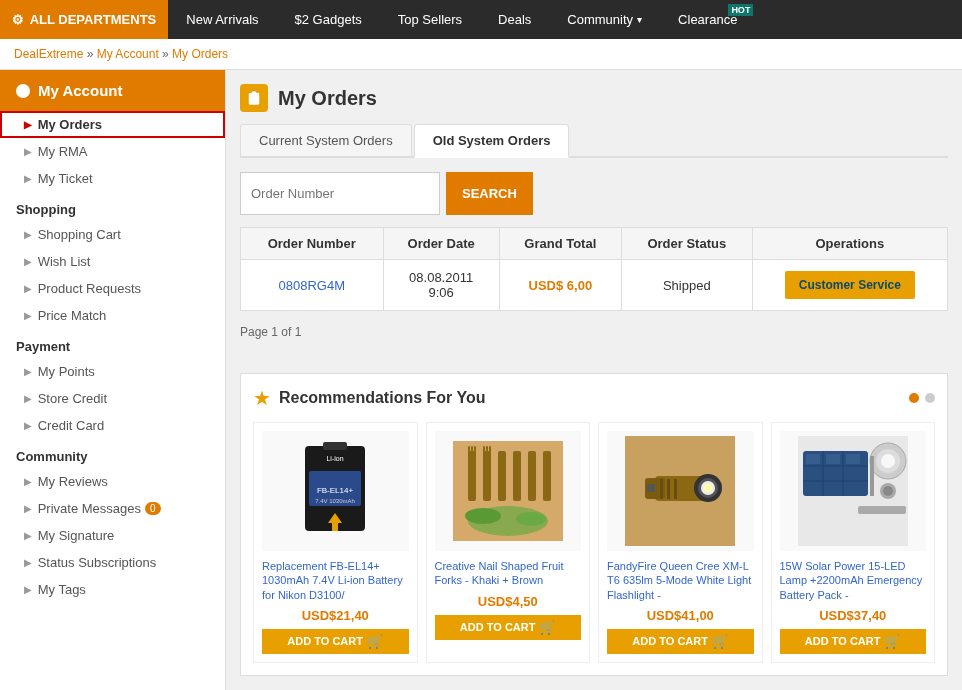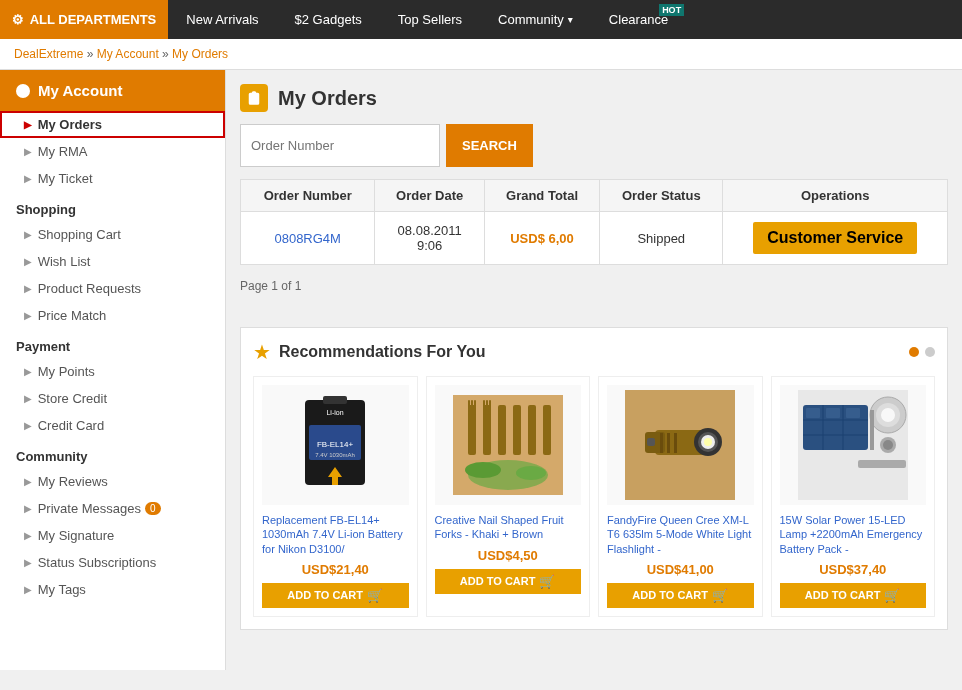--- a/index.html
+++ b/index.html
@@ -47,21 +47,21 @@
     .search-row { display: flex; gap: 6px; margin-bottom: 12px; }
     .search-input { border: 1px solid #ccc; padding: 6px 10px; font-size: 13px; width: 200px; color: #999; }
     .search-btn { background: #e07b00; color: #fff; font-weight: bold; border: none; padding: 14px 16px; cursor: pointer; font-size: 13px; }
 
     
     .orders-table { width: 100%; border-collapse: collapse; background: #fff; margin-bottom: 8px; }
     .orders-table th { background: #f5f5f5; border: 1px solid #ddd; padding: 8px 12px; font-size: 13px; text-align: center; }
     .orders-table td { border: 1px solid #ddd; padding: 10px 12px; font-size: 13px; text-align: center; }
     .orders-table td.order-num a { color: #3366cc; text-decoration: none; }
     .orders-table td.amount { color: #e07b00; font-weight: bold; }
-    .customer-service-btn { background: #e8a000; color: #000000; border: none; padding: 7px 14px; cursor: pointer; font-size: 16px; font-weight: bold; border-radius: 2px; }
+    .customer-service-btn { background: #e8a000; color: #0c4a6e; border: none; padding: 7px 14px; cursor: pointer; font-size: 12px; font-weight: bold; border-radius: 2px; }
     .page-info { font-size: 12px; color: #666; padding: 6px 0; margin-bottom: 28px; }
 
     
     .reco-section { background: #fff; border: 1px solid #ddd; padding: 12px; }
     .reco-header { display: flex; align-items: center; gap: 8px; margin-bottom: 12px; }
     .reco-star { color: #e8a000; font-size: 20px; }
     .reco-title { font-size: 16px; font-weight: bold; color: #333; }
     .reco-dots { margin-left: auto; display: flex; gap: 6px; }
     .reco-dot { width: 10px; height: 10px; border-radius: 50%; background: #ccc; }
     .reco-dot.active { background: #e07b00; }
@@ -85,20 +85,23 @@
     <a class="nav-item">
       <span>New Arrivals</span>
     </a>
     <a class="nav-item">
       <span>$2 Gadgets</span>
     </a>
     <a class="nav-item">
       <span>Top Sellers</span>
     </a>
     <a class="nav-item">
+      <span>Deals</span>
+    </a>
+    <a class="nav-item">
       <span>Community</span>
       <span class="arrow">▾</span>
     </a>
     <a class="nav-item" style="position:relative;">
       <span>Clearance</span>
       <span class="hot-badge">HOT</span>
     </a>
   </div>
 </nav>
 
@@ -191,20 +194,24 @@
 
     <div class="page-title-row">
       <div class="page-title-icon">
         <svg viewBox="0 0 24 24">
           <path d="M9 5H7a2 2 0 00-2 2v12a2 2 0 002 2h10a2 2 0 002-2V7a2 2 0 00-2-2h-2M9 5a2 2 0 002 2h2a2 2 0 002-2M9 5a2 2 0 012-2h2a2 2 0 012 2"></path>
         </svg>
       </div>
       <h1 class="page-title">My Orders</h1>
     </div>
 
+    <div class="tabs">
+      <div class="tab">Current System Orders</div>
+      <div class="tab active">Old System Orders</div>
+    </div>
 
     <div class="search-row">
       <input class="search-input" type="text" placeholder="Order Number" style="">
       <button class="search-btn">SEARCH</button>
     </div>
 
     <table class="orders-table">
       <thead>
         <tr>
           <th>Order Number</th>

